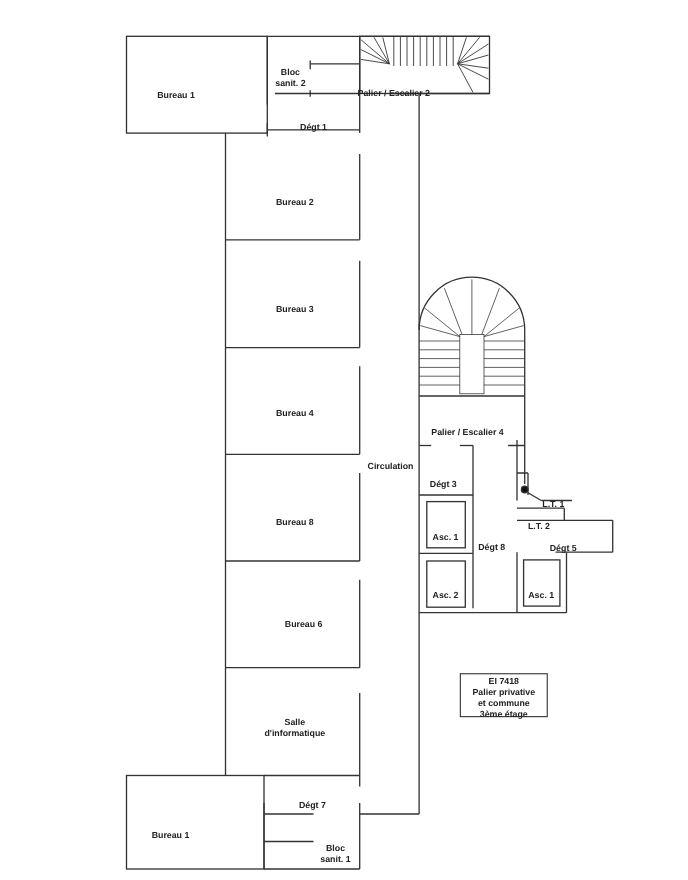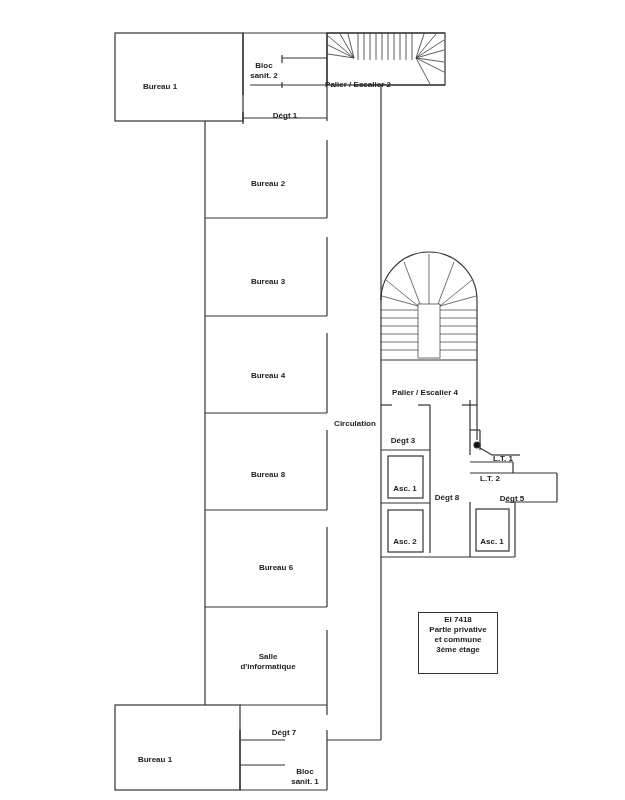--- a/index.html
+++ b/index.html
@@ -1,19 +1,19 @@
 <!DOCTYPE html>
 <html><head>
 <meta charset="utf-8">
 <style>
   html,body{margin:0;padding:0;background:#fff;}
   body{width:625px;height:800px;position:relative;overflow:hidden;font-family:"Liberation Sans",sans-serif;}
   svg{position:absolute;left:0;top:0;}
   .lbl{position:absolute;font-size:8px;font-weight:bold;color:#222;text-align:center;line-height:10px;white-space:nowrap;transform:translate(-50%,-50%);margin-top:12px;}
-  .legend{position:absolute;left:418px;top:612px;width:80px;height:62px;border:1px solid #333;font-size:8px;font-weight:bold;color:#222;text-align:center;line-height:10px;padding-top:2px;box-sizing:border-box;}
+  .legend{position:absolute;left:418px;top:612px;width:80px;height:40px;border:1px solid #333;font-size:8px;font-weight:bold;color:#222;text-align:center;line-height:10px;padding-top:2px;box-sizing:border-box;}
 </style>
 </head>
 <body>
 
 <svg width="625" height="800" viewBox="0 0 625 800" stroke="#333" stroke-width="1.2" fill="none">
 
   <rect x="115" y="33" width="128" height="88"></rect>
 
   <line x1="243" y1="33" x2="445" y2="33"></line>
 
@@ -157,16 +157,16 @@
   <div class="lbl" style="left:490px;top:467px">L.T. 2</div>
   <div class="lbl" style="left:405px;top:477px">Asc. 1</div>
   <div class="lbl" style="left:447px;top:486px">Dégt 8</div>
   <div class="lbl" style="left:512px;top:487px">Dégt 5</div>
   <div class="lbl" style="left:405px;top:530px">Asc. 2</div>
   <div class="lbl" style="left:492px;top:530px">Asc. 1</div>
 </div>
 
 <div class="legend">
   <div>EI 7418</div>
-  <div>Partie privative</div>
+  <div>Palier privative</div>
   <div>et commune</div>
   <div>3ème étage</div>
 </div>
 
 </body></html>

